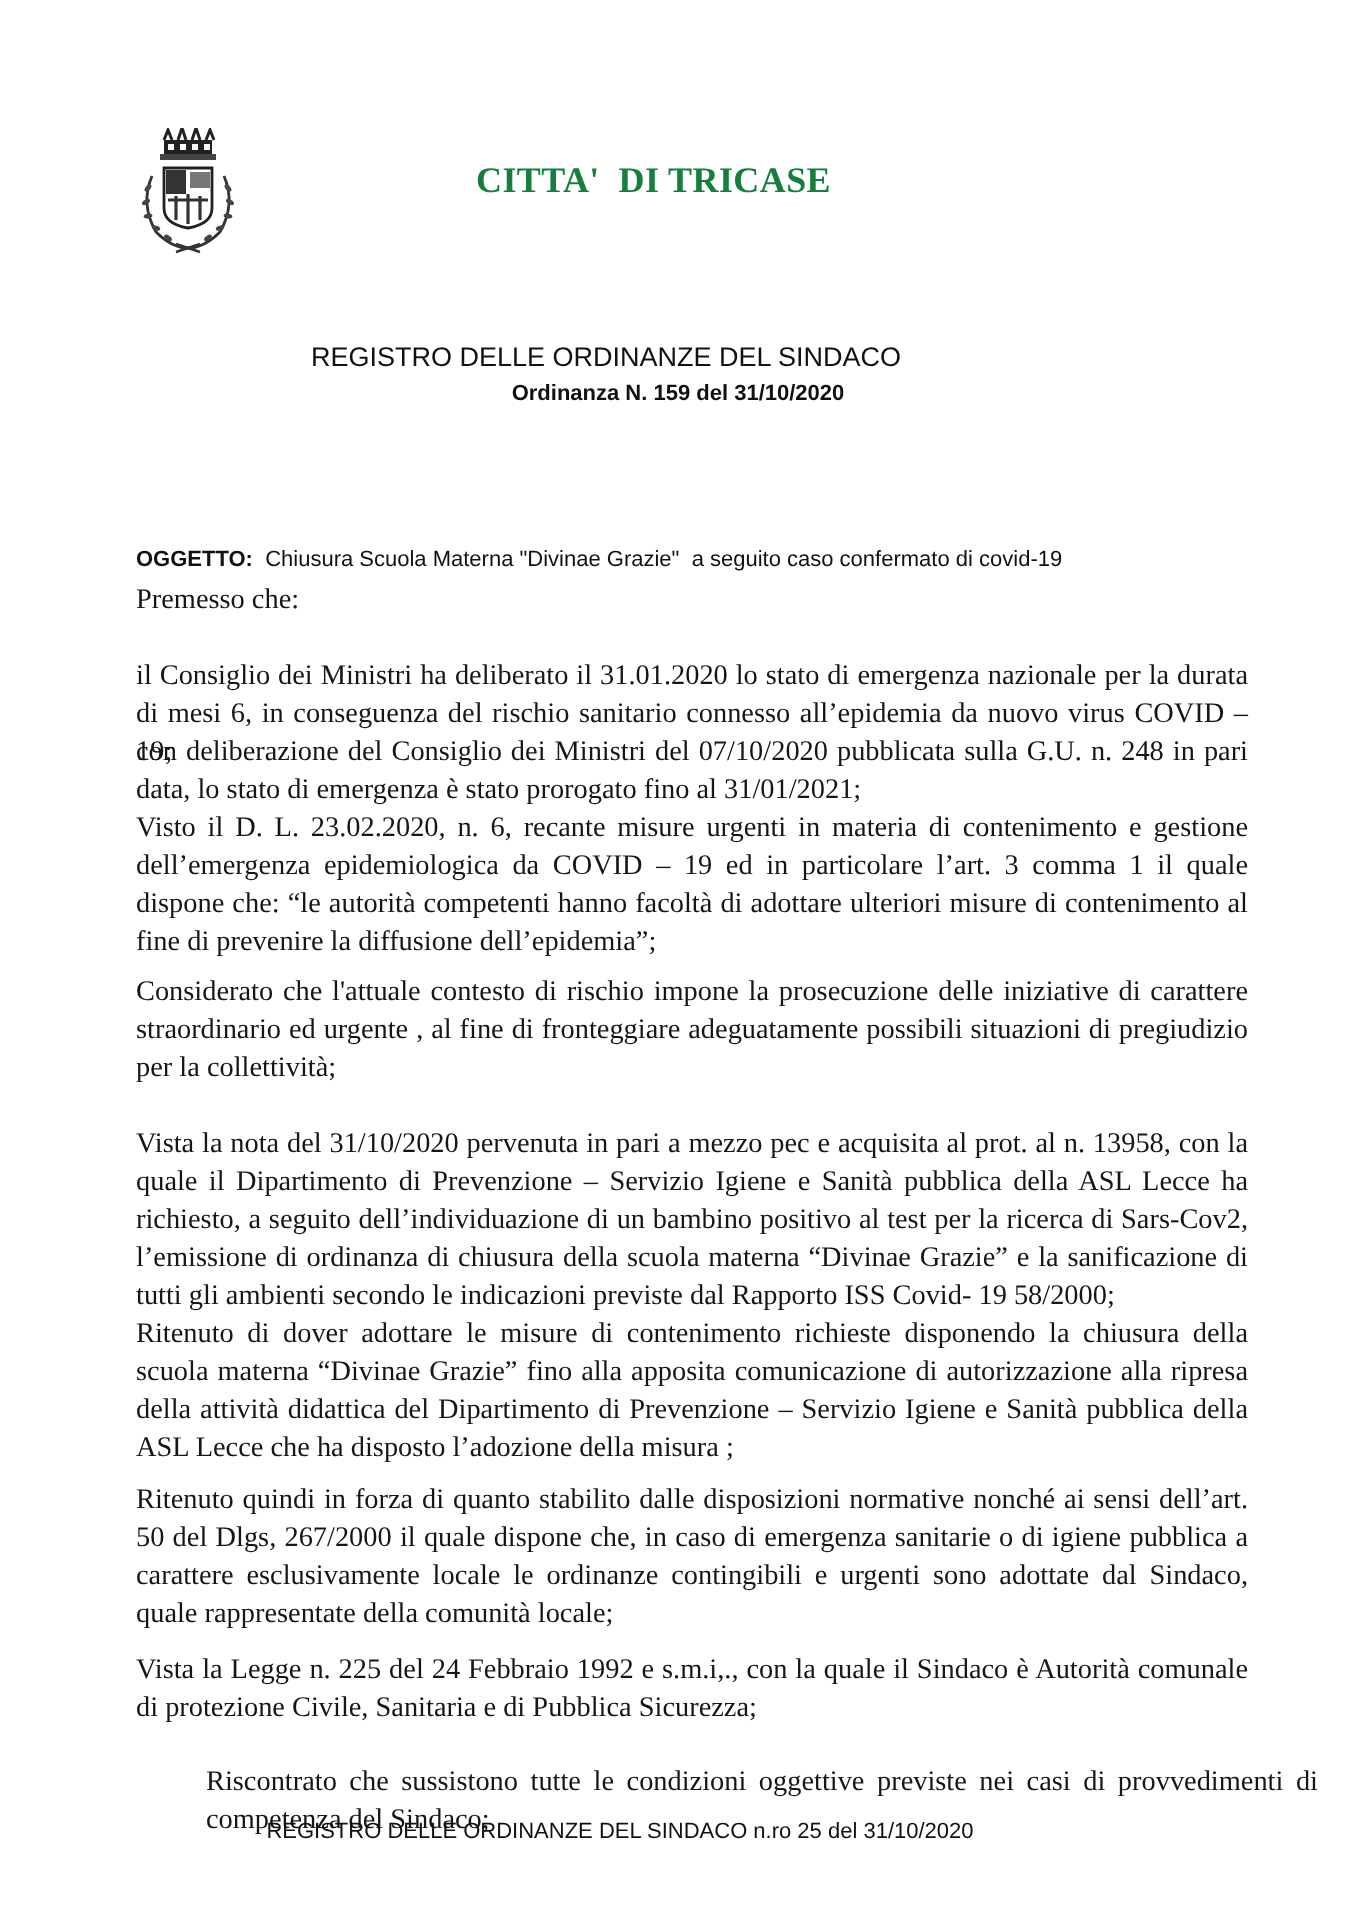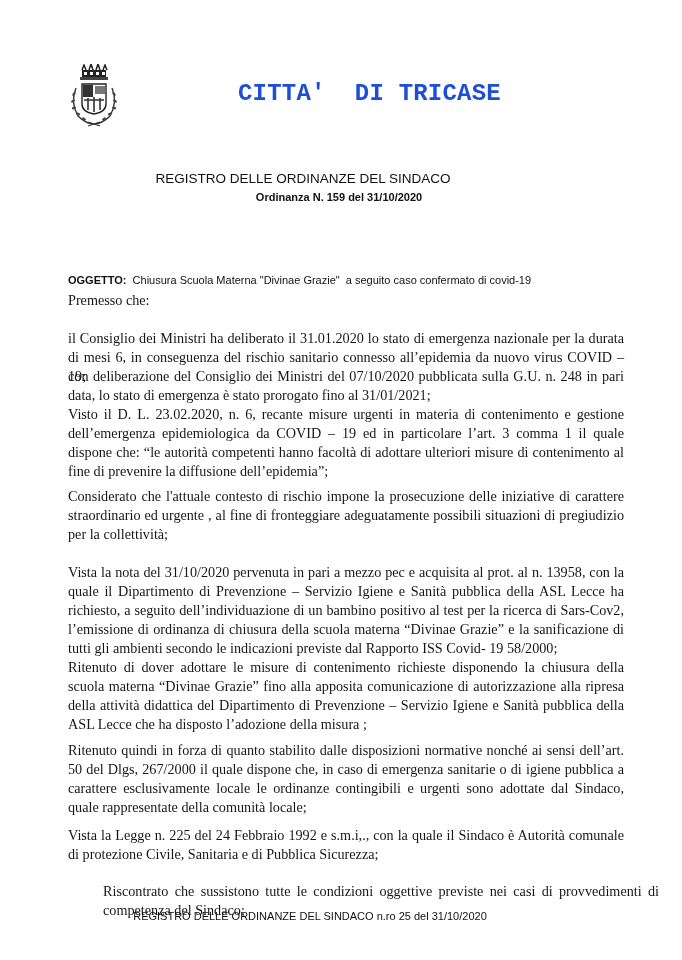--- a/index.html
+++ b/index.html
@@ -2,22 +2,22 @@
 <html><head>
 <meta charset="utf-8">
 <style>
   html, body { margin: 0; padding: 0; background: #ffffff; }
   body { width: 682px; height: 960px; position: relative; overflow: hidden; color: #1a1a1a; }
   .page { position: absolute; left: 0; top: 0; width: 682px; height: 960px; background: #fff; }
 
   .crest { position: absolute; left: 66px; top: 64px; width: 58px; height: 66px; }
   .city-title {
     position: absolute; left: 238px; top: 80px;
-    font-family: Liberation Mono, monospace; font-weight: bold;
-    font-size: 24px; letter-spacing: 0.2px; color: #1d4ed8; white-space: pre;
+    font-family: Liberation Serif, serif; font-weight: bold;
+    font-size: 18px; letter-spacing: 0.2px; color: #15803d; white-space: pre;
   }
   .registry-title {
     position: absolute; left: 0; width: 548px; top: 171px; text-align: center;
     font-family: "Liberation Sans", sans-serif; font-size: 13.5px; color: #111;
     padding-left: 58px; box-sizing: border-box;
   }
   .ordinance-number {
     position: absolute; left: 0; width: 626px; top: 191px; text-align: center;
     font-family: "Liberation Sans", sans-serif; font-size: 11px; font-weight: bold; color: #111;
     padding-left: 52px; box-sizing: border-box;

